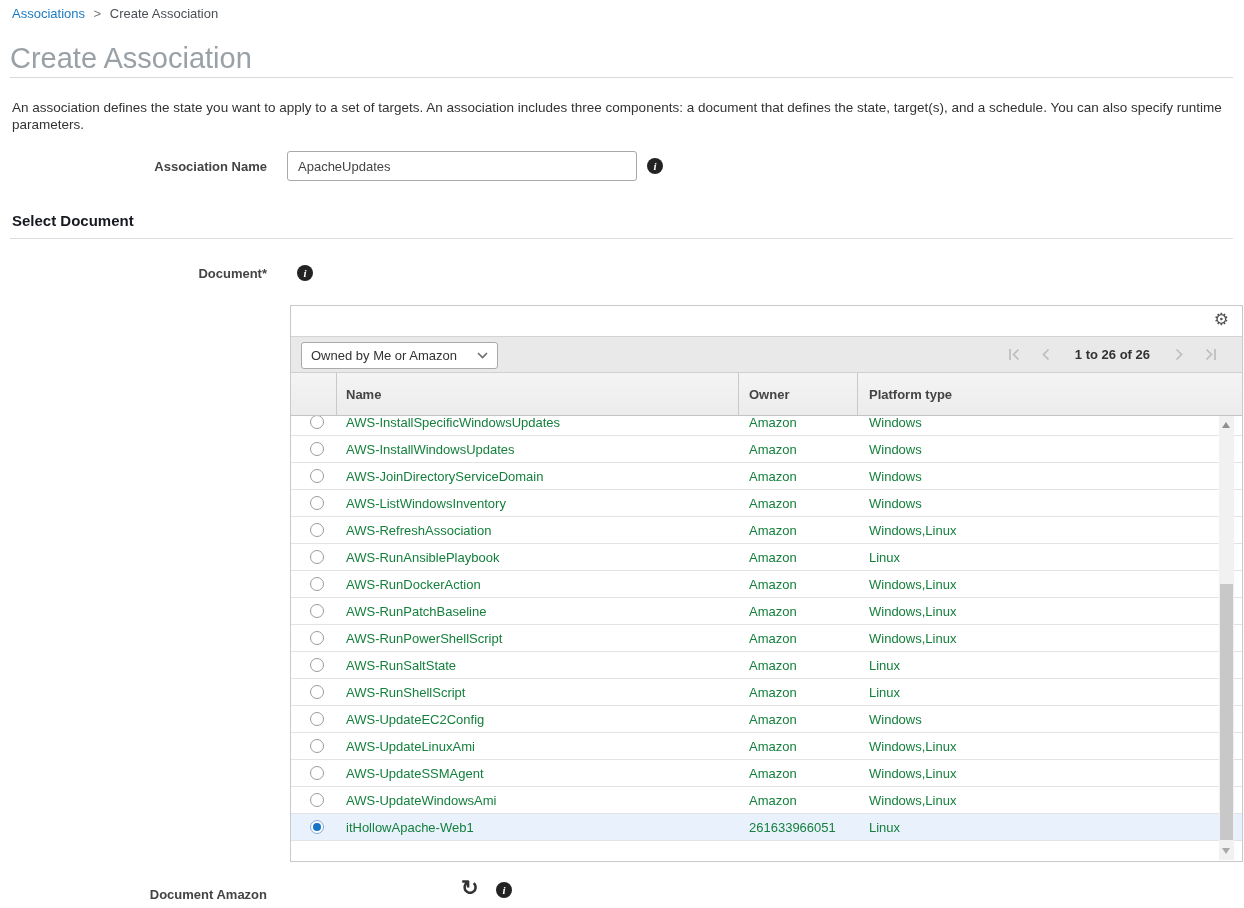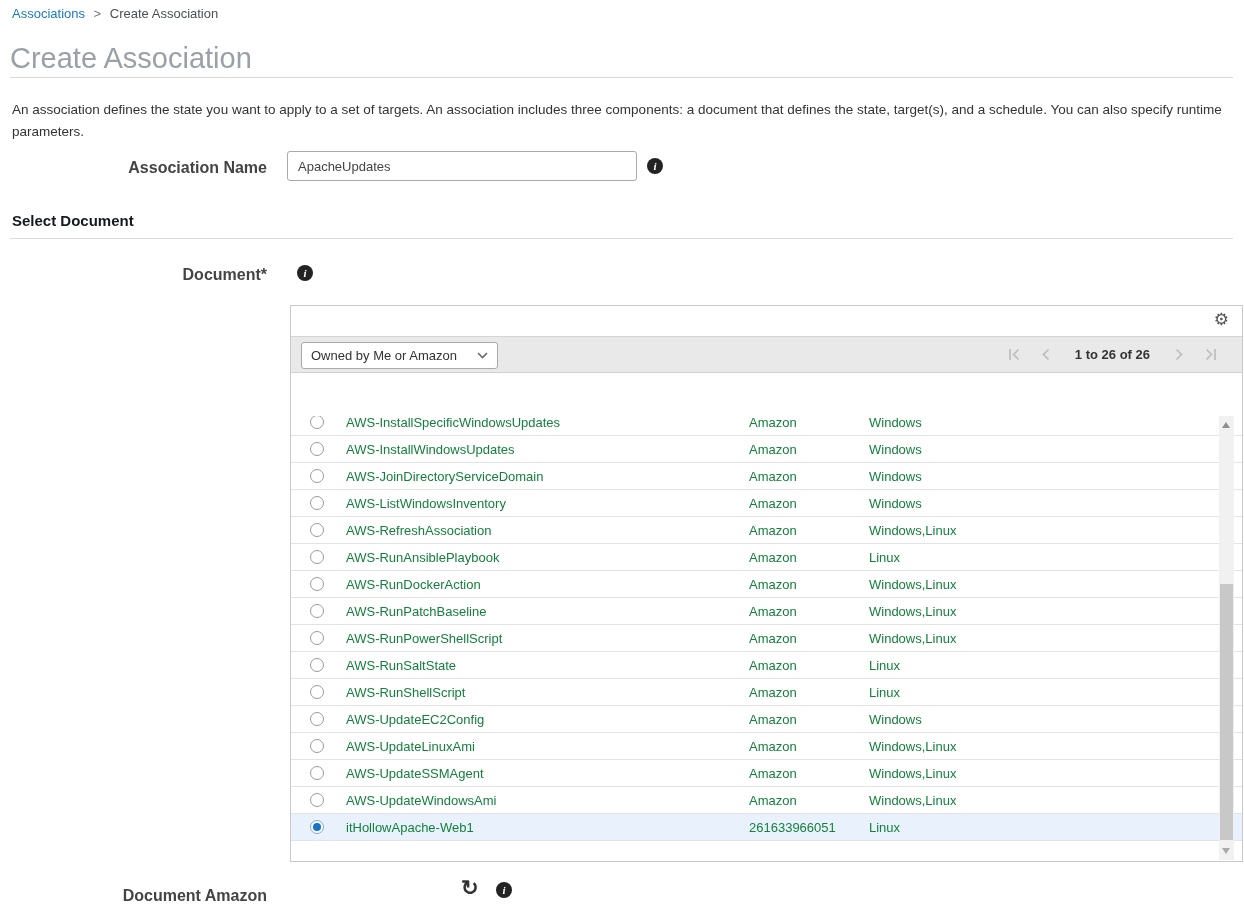--- a/index.html
+++ b/index.html
@@ -9,23 +9,23 @@
     font-family:"Liberation Sans", sans-serif; color:#333; overflow:hidden;
   }
   
   .breadcrumb { position:absolute; left:12px; top:6px; font-size:13px; }
   .breadcrumb .bc-link { color:#1a7bc4; font-weight:normal; text-decoration:none; cursor:pointer; }
   .breadcrumb .bc-sep { color:#777; margin:0 5px; }
   .breadcrumb .bc-cur { color:#4a4f55; }
   
   .page-title { position:absolute; left:10px; top:42px; font-size:29px; font-weight:400; color:#99a0a6; }
   .rule-title { position:absolute; left:10px; right:11px; top:77px; border-top:1px solid #d9d9d9; }
-  .page-desc { position:absolute; left:12px; top:99px; width:1216px; font-size:13.5px; line-height:22px; color:#333; }
-  
-  .form-label { position:absolute; width:267px; text-align:right; font-size:16px; font-weight:bold; color:#444; }
+  .page-desc { position:absolute; left:12px; top:99px; width:1216px; font-size:13.5px; line-height:17px; color:#333; }
+  
+  .form-label { position:absolute; width:267px; text-align:right; font-size:13px; font-weight:bold; color:#444; }
   .lbl-assoc { left:0; top:159px; }
   .lbl-doc   { left:0; top:266px; }
   .lbl-ver   { left:0; top:887px; }
   .assoc-input {
     position:absolute; left:287px; top:151px; width:350px; height:30px;
     border:1px solid #a9a9a9; border-radius:3px; font-size:13px; color:#444;
     padding:0 10px; font-family:"Liberation Sans", sans-serif; background:#fff;
   }
   .info-icon {
     display:inline-flex; align-items:center; justify-content:center;
@@ -168,20 +168,28 @@
         </span>
         <span class="pg-btn">
           <svg width="14" height="13" viewBox="0 0 14 13">
               <polyline points="2.5,1.5 7.5,6.5 2.5,11.5" fill="none" stroke="#bdbdbd" stroke-width="1.7"></polyline>
               <line x1="11" y1="1" x2="11" y2="12" stroke="#bdbdbd" stroke-width="1.7"></line>
             </svg>
         </span>
       </div>
     </div>
 
+    <div class="thead">
+      <div class="col-sep sep-1"></div>
+      <div class="col-sep sep-2"></div>
+      <div class="col-sep sep-3"></div>
+      <span class="th th-name">Name</span>
+      <span class="th th-owner">Owner</span>
+      <span class="th th-platform">Platform type</span>
+    </div>
 
     <div class="tbody">
       <div class="tbody-inner" id="rows-container">
           <div class="trow">
             <span class="radio"></span>
             <span class="cell c-name">AWS-InstallSpecificWindowsUpdates</span>
             <span class="cell c-owner">Amazon</span>
             <span class="cell c-platform">Windows</span>
           </div>
           <div class="trow">

